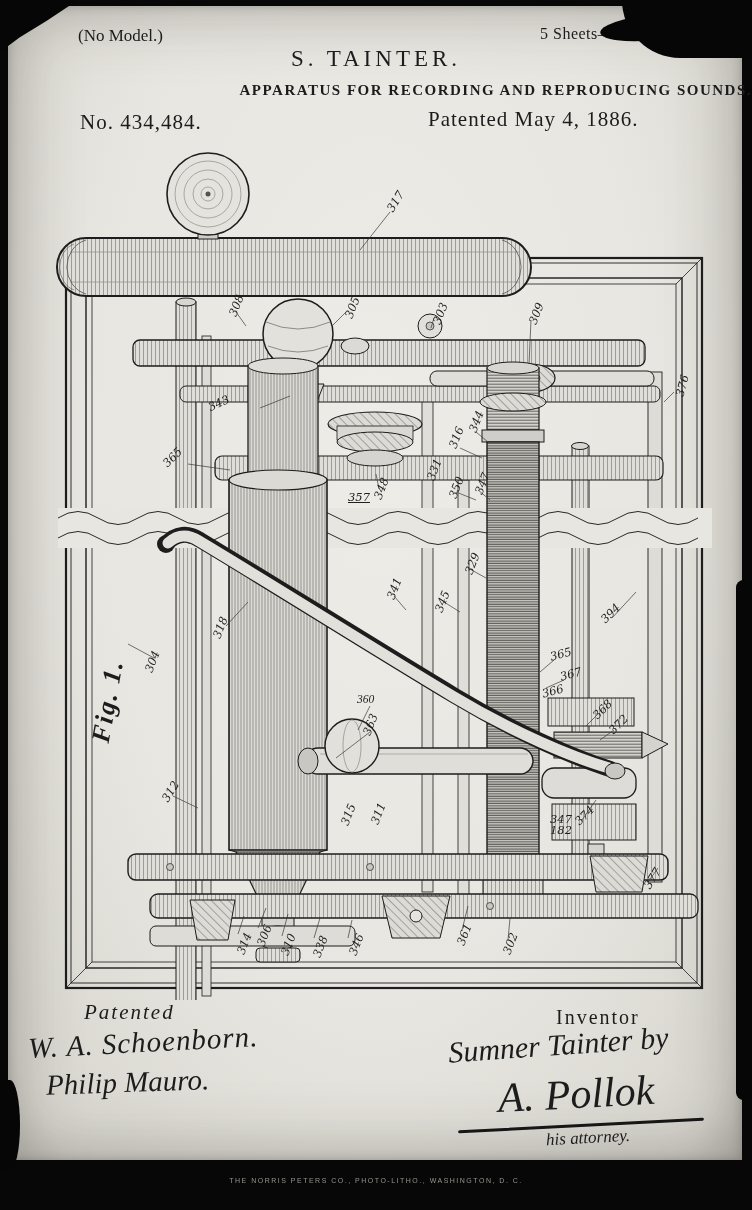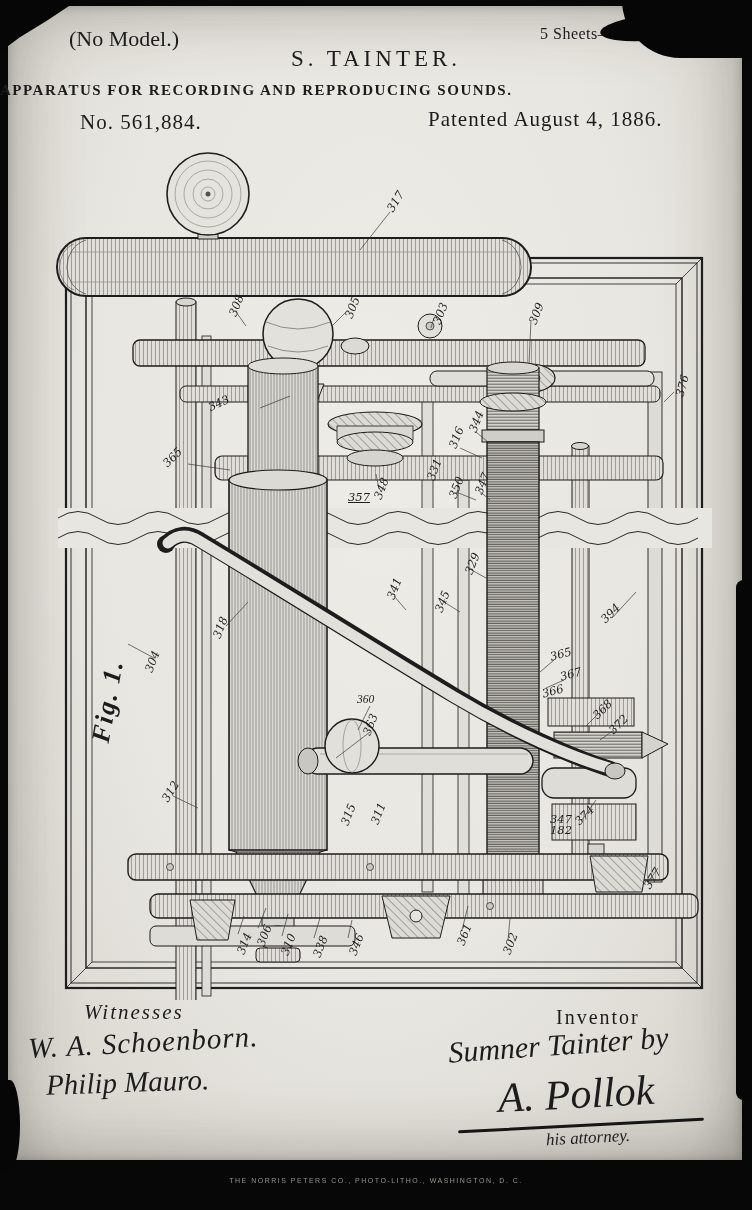--- a/index.html
+++ b/index.html
@@ -2,24 +2,24 @@
 <html><head>
 <meta charset="utf-8">
 <style>
   html,body{margin:0;padding:0;background:#000;}
   .scan{position:relative;width:752px;height:1210px;background:#070707;overflow:hidden;
         font-family:"Liberation Serif",serif;color:#1c1c1c;}
   .paper{position:absolute;left:8px;top:6px;width:734px;height:1154px;
          background:radial-gradient(ellipse at 50% 38%, #eeece7 0%, #e8e6e0 55%, #d8d6cf 92%, #c9c7c0 100%);
          box-shadow:inset 0 0 70px rgba(55,50,45,.38), inset 0 0 10px rgba(40,38,35,.25);}
   .hdr{position:absolute;white-space:nowrap;}
-  .no-model{left:69px;top:26px;font-size:22px;text-align:right;}
+  .no-model{left:78px;top:26px;font-size:17px;text-align:right;}
   .sheets{left:540px;top:25px;font-size:16px;letter-spacing:.5px;}
   .name{left:0;right:0;top:46px;text-align:center;font-size:23px;letter-spacing:4px;}
-  .title{left:0;right:0;top:82px;text-align:left;font-size:15px;font-weight:bold;letter-spacing:1.5px;}
+  .title{left:0;right:0;top:82px;text-align:right;font-size:15px;font-weight:bold;letter-spacing:1.5px;}
   .number{left:80px;top:110px;font-size:21px;letter-spacing:1px;}
   .date{left:428px;top:107px;font-size:21px;letter-spacing:1px;}
   .figure-svg{position:absolute;left:30px;top:140px;width:692px;height:860px;}
   .labels{position:absolute;left:0;top:0;width:752px;height:1210px;pointer-events:none;}
   .ref-label{position:absolute;font-family:"DejaVu Serif",serif;font-style:italic;
              font-size:11.5px;color:#1e1e1e;transform-origin:center;line-height:1;}
   .fig-label{position:absolute;left:63px;top:686px;width:90px;text-align:center;
              font-size:26px;font-style:italic;font-weight:bold;letter-spacing:2px;
              transform:rotate(-80deg);}
   .witnesses{position:absolute;left:84px;top:1000px;font-size:21px;font-style:italic;letter-spacing:2px;}
@@ -44,22 +44,22 @@
 </head>
 <body>
 
 <div class="scan">
   <div class="paper"></div>
 
   <div class="hdr no-model">(No Model.)</div>
   <div class="hdr sheets">5 Sheets—Sheet</div>
   <div class="hdr name">S. TAINTER.</div>
   <div class="hdr title">APPARATUS FOR RECORDING AND REPRODUCING SOUNDS.</div>
-  <div class="hdr number">No. 561,884.</div>
-  <div class="hdr date">Patented August 4, 1886.</div>
+  <div class="hdr number">No. 434,484.</div>
+  <div class="hdr date">Patented May 4, 1886.</div>
 
   <svg class="figure-svg" viewBox="0 0 692 860" xmlns="http://www.w3.org/2000/svg">
     <defs>
       <pattern id="pvh" width="4" height="10" patternUnits="userSpaceOnUse">
         <rect width="4" height="10" fill="#e0ded8"></rect>
           <path d="M1.5,0V10" stroke="#8e8c86" stroke-width="0.8"></path>
       </pattern>
       <pattern id="pvh2" width="3" height="10" patternUnits="userSpaceOnUse">
         <rect width="3" height="10" fill="#dcdad4"></rect>
           <path d="M1,0V10" stroke="#76746e" stroke-width="0.7"></path>
@@ -287,21 +287,21 @@
       <span class="ref-label" style="left: 254px; top: 930px; transform: rotate(-68deg);">306</span>
       <span class="ref-label" style="left: 278px; top: 939px; transform: rotate(-68deg);">310</span>
       <span class="ref-label" style="left: 310px; top: 941px; transform: rotate(-68deg);">338</span>
       <span class="ref-label" style="left: 346px; top: 939px; transform: rotate(-68deg);">346</span>
       <span class="ref-label" style="left: 454px; top: 929px; transform: rotate(-68deg);">361</span>
       <span class="ref-label" style="left: 500px; top: 938px; transform: rotate(-68deg);">302</span>
     </div>
 
   <div class="fig-label">Fig. 1.</div>
 
-  <div class="witnesses">Witnesses</div>
+  <div class="witnesses">Patented</div>
   <div class="sig1">W. A. Schoenborn.</div>
   <div class="sig2">Philip Mauro.</div>
   <div class="inventor">Inventor</div>
   <div class="inv-sig">Sumner Tainter by</div>
   <div class="att-sig">A. Pollok</div>
   <div class="att-line"></div>
   <div class="att-note">his attorney.</div>
 
   <div class="blob blob-tl"></div>
   <div class="blob blob-tr"></div>

